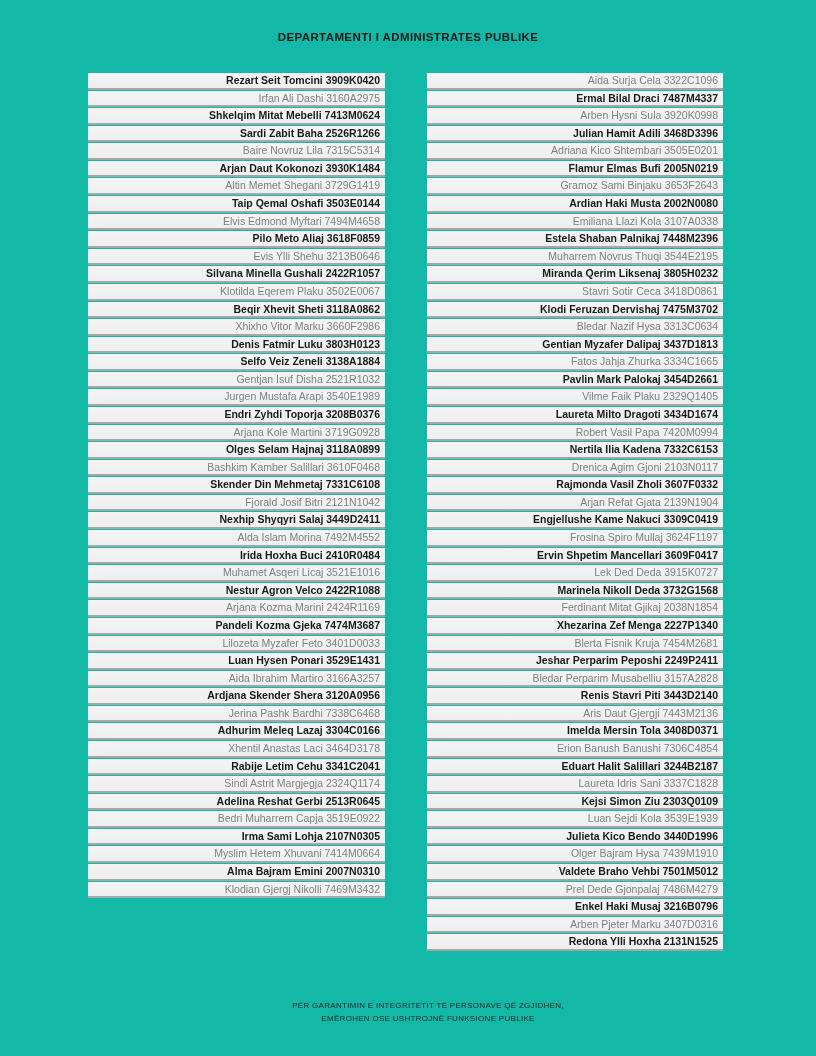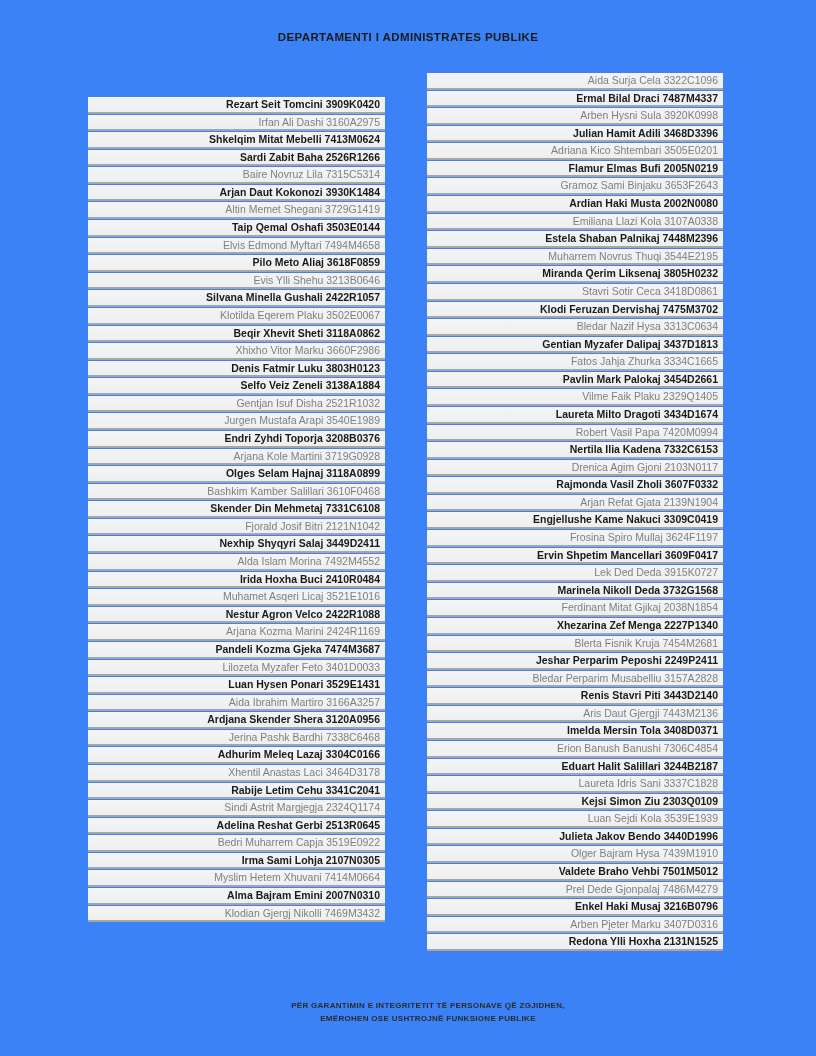--- a/index.html
+++ b/index.html
@@ -8,40 +8,40 @@
     --row-border: #a6a6a6;
     --text-strong: #1a1a1a;
     --text-muted: #7f7f7f;
   }
   * { margin: 0; padding: 0; box-sizing: border-box; }
   html, body { background: #ffffff; }
   .page {
     position: relative;
     width: 816px;
     height: 1056px;
-    background: #3b82f6;
+    background: #14b8a6;
     font-family: "Liberation Sans", sans-serif;
     overflow: hidden;
   }
   .page-title {
     position: absolute;
     top: 31px;
     left: 0;
     width: 100%;
     text-align: center;
     font-size: 11.5px;
     font-weight: 700;
     letter-spacing: 0.4px;
     color: #1a1a1a;
   }
   .name-col {
     position: absolute;
     top: 73px;
   }
-  .col-left  { left: 88px;  width: 297px; margin-top: 24px; }
+  .col-left  { left: 88px;  width: 297px; }
   .col-right { left: 427px; width: 296px; }
   .row {
     height: 16.58px;
     margin-bottom: 1px;
     background: linear-gradient(var(--row-bg-top), var(--row-bg));
     border-bottom: 2px solid var(--row-border);
     text-align: right;
     padding-right: 5px;
     font-size: 10.5px;
     line-height: 14.5px;
@@ -50,21 +50,21 @@
   }
   .row.strong { color: var(--text-strong); font-weight: 700; }
   .row.muted  { color: var(--text-muted);  font-weight: 400; }
   .footer-note {
     position: absolute;
     top: 999px;
     left: 0;
     width: 100%;
     text-align: center;
     font-size: 8px;
-    font-weight: 700;
+    font-weight: 400;
     letter-spacing: 0.3px;
     color: #2b2b2b;
     line-height: 13px;
     padding-left: 40px;
   }
 </style>
 </head>
 <body>
 
 <div class="page">
@@ -158,21 +158,21 @@
       <div class="row strong">Jeshar Perparim Peposhi 2249P2411</div>
       <div class="row muted">Bledar Perparim Musabelliu 3157A2828</div>
       <div class="row strong">Renis Stavri Piti 3443D2140</div>
       <div class="row muted">Aris Daut Gjergji 7443M2136</div>
       <div class="row strong">Imelda Mersin Tola 3408D0371</div>
       <div class="row muted">Erion Banush Banushi 7306C4854</div>
       <div class="row strong">Eduart Halit Salillari 3244B2187</div>
       <div class="row muted">Laureta Idris Sani 3337C1828</div>
       <div class="row strong">Kejsi Simon Ziu 2303Q0109</div>
       <div class="row muted">Luan Sejdi Kola 3539E1939</div>
-      <div class="row strong">Julieta Jakov Bendo 3440D1996</div>
+      <div class="row strong">Julieta Kico Bendo 3440D1996</div>
       <div class="row muted">Olger Bajram Hysa 7439M1910</div>
       <div class="row strong">Valdete Braho Vehbi 7501M5012</div>
       <div class="row muted">Prel Dede Gjonpalaj 7486M4279</div>
       <div class="row strong">Enkel Haki Musaj 3216B0796</div>
       <div class="row muted">Arben Pjeter Marku 3407D0316</div>
       <div class="row strong">Redona Ylli Hoxha 2131N1525</div>
     </div>
 
   <div class="footer-note">
     <div>PËR GARANTIMIN E INTEGRITETIT TË PERSONAVE QË ZGJIDHEN,</div>

